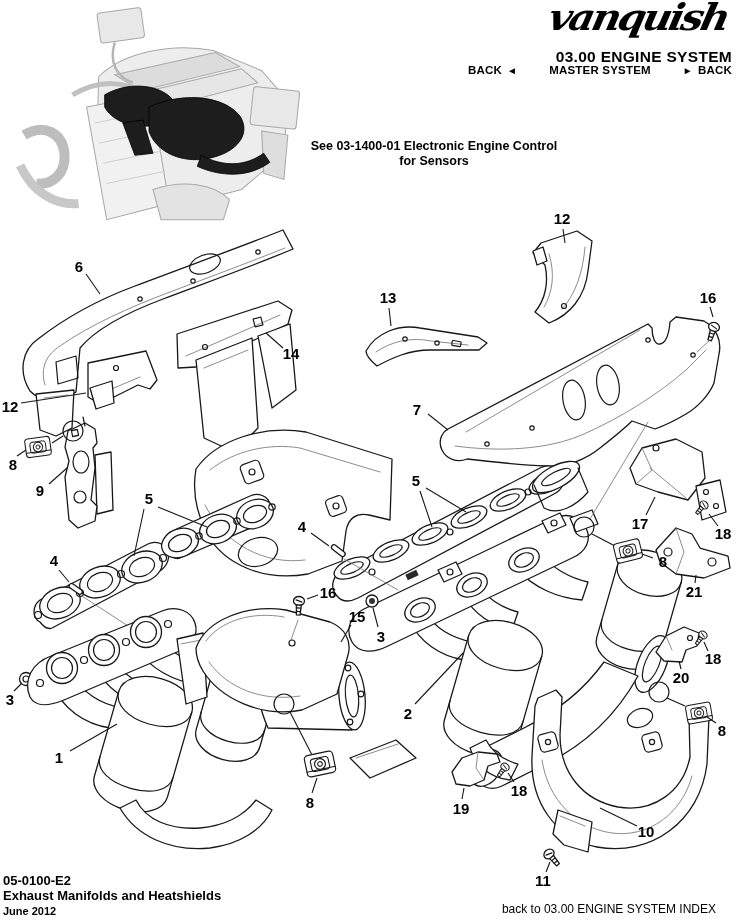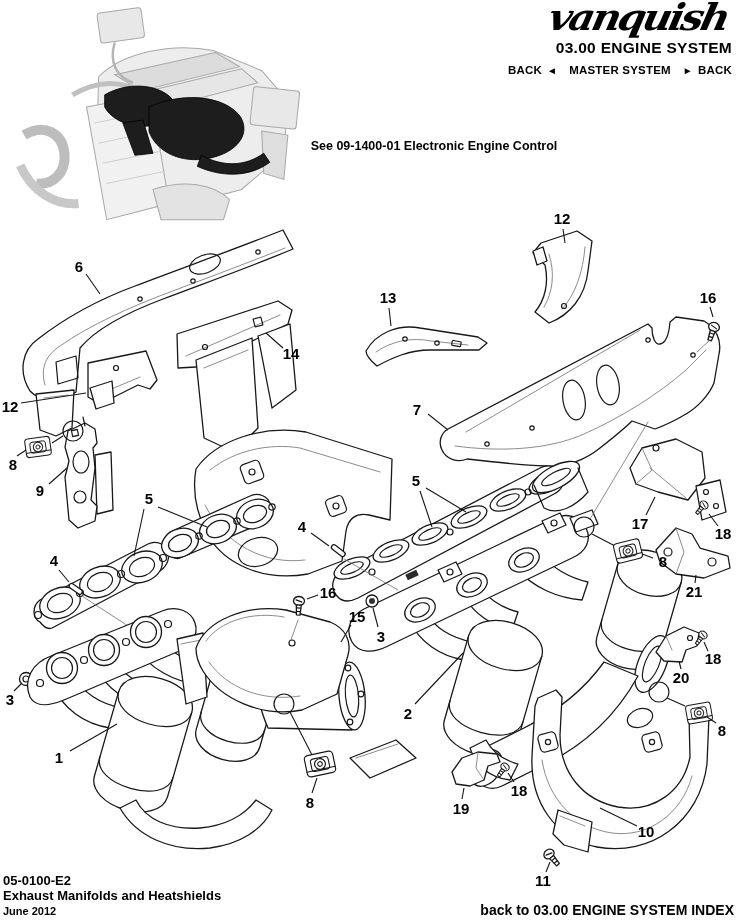--- a/index.html
+++ b/index.html
@@ -3,35 +3,35 @@
 <meta charset="utf-8">
 <style>
   html,body{margin:0;padding:0;background:#fff}
   .page{position:relative;width:737px;height:923px;background:#fff;overflow:hidden;
         font-family:"Liberation Sans",sans-serif;color:#000}
 
   
   .logo{position:absolute;top:0px;right:6px;font-family:"DejaVu Serif",serif;
         font-style:italic;font-weight:bold;font-size:40px;line-height:38px;
         letter-spacing:-3px;transform:skewX(-12deg) scaleY(.92);transform-origin:right top}
-  .section-title{position:absolute;top:39px;right:5px;font-weight:bold;font-size:15.5px;letter-spacing:.3px}
-  .nav{position:absolute;top:64px;right:5px;display:flex;align-items:center;gap:12px;
+  .section-title{position:absolute;top:48px;right:5px;font-weight:bold;font-size:15.5px;letter-spacing:.3px}
+  .nav{position:absolute;top:64px;right:5px;display:flex;align-items:center;gap:32px;
        font-weight:bold;font-size:11.5px;letter-spacing:.2px}
   .navlink{display:flex;align-items:center;gap:5px;cursor:pointer}
   .tri{font-size:10px;line-height:11px}
 
   
   .note{position:absolute;left:300px;top:139px;width:268px;text-align:center;
         font-weight:bold;font-size:12.5px;line-height:1.22}
 
   
   .f-code{position:absolute;left:3px;top:873px;font-weight:bold;font-size:13px}
   .f-title{position:absolute;left:3px;top:888px;font-weight:bold;font-size:13px}
   .f-date{position:absolute;left:3px;top:905px;font-weight:bold;font-size:11px}
-  .f-index{position:absolute;right:3px;top:902px;font-weight:bold;font-size:14px;cursor:pointer}
+  .f-index{position:absolute;right:21px;top:902px;font-weight:normal;font-size:12px;cursor:pointer}
 
   
   svg{position:absolute;left:0;top:0}
   .fw{fill:#fff;stroke:#181818;stroke-width:1.3;stroke-linejoin:round;stroke-linecap:round}
   .ln{fill:none;stroke:#181818;stroke-width:1.2;stroke-linejoin:round;stroke-linecap:round}
   .th{fill:none;stroke:#6e6e6e;stroke-width:.8;stroke-linejoin:round;stroke-linecap:round}
   .leader{stroke:#161616;stroke-width:1.1}
   .callout{font-family:"Liberation Sans",sans-serif;font-weight:bold;font-size:15px;fill:#000}
 </style>
 </head>
@@ -73,21 +73,22 @@
     <span class="navlink">
       <span>MASTER SYSTEM</span>
     </span>
     <span class="navlink">
       <span class="tri">►</span>
       <span>BACK</span>
     </span>
   </div>
 
   <div class="note">
-    <div>See 09-1400-01 Electronic Engine Control</div>
+    <div>See 03-1400-01 Electronic Engine Control</div>
+    <div>for Sensors</div>
   </div>
 
   <svg id="dsvg" width="737" height="923" viewBox="0 0 737 923">
     <defs>
       <g id="clipnut">
         <rect class="fw" x="-16" y="-12" width="32" height="24" rx="4"></rect>
         <path class="ln" d="M-16,6 L16,6"></path>
         <rect class="ln" x="-10" y="-7" width="20" height="14" rx="3"></rect>
         <circle class="fw" r="6"></circle>
           <circle class="ln" r="2.6"></circle>

